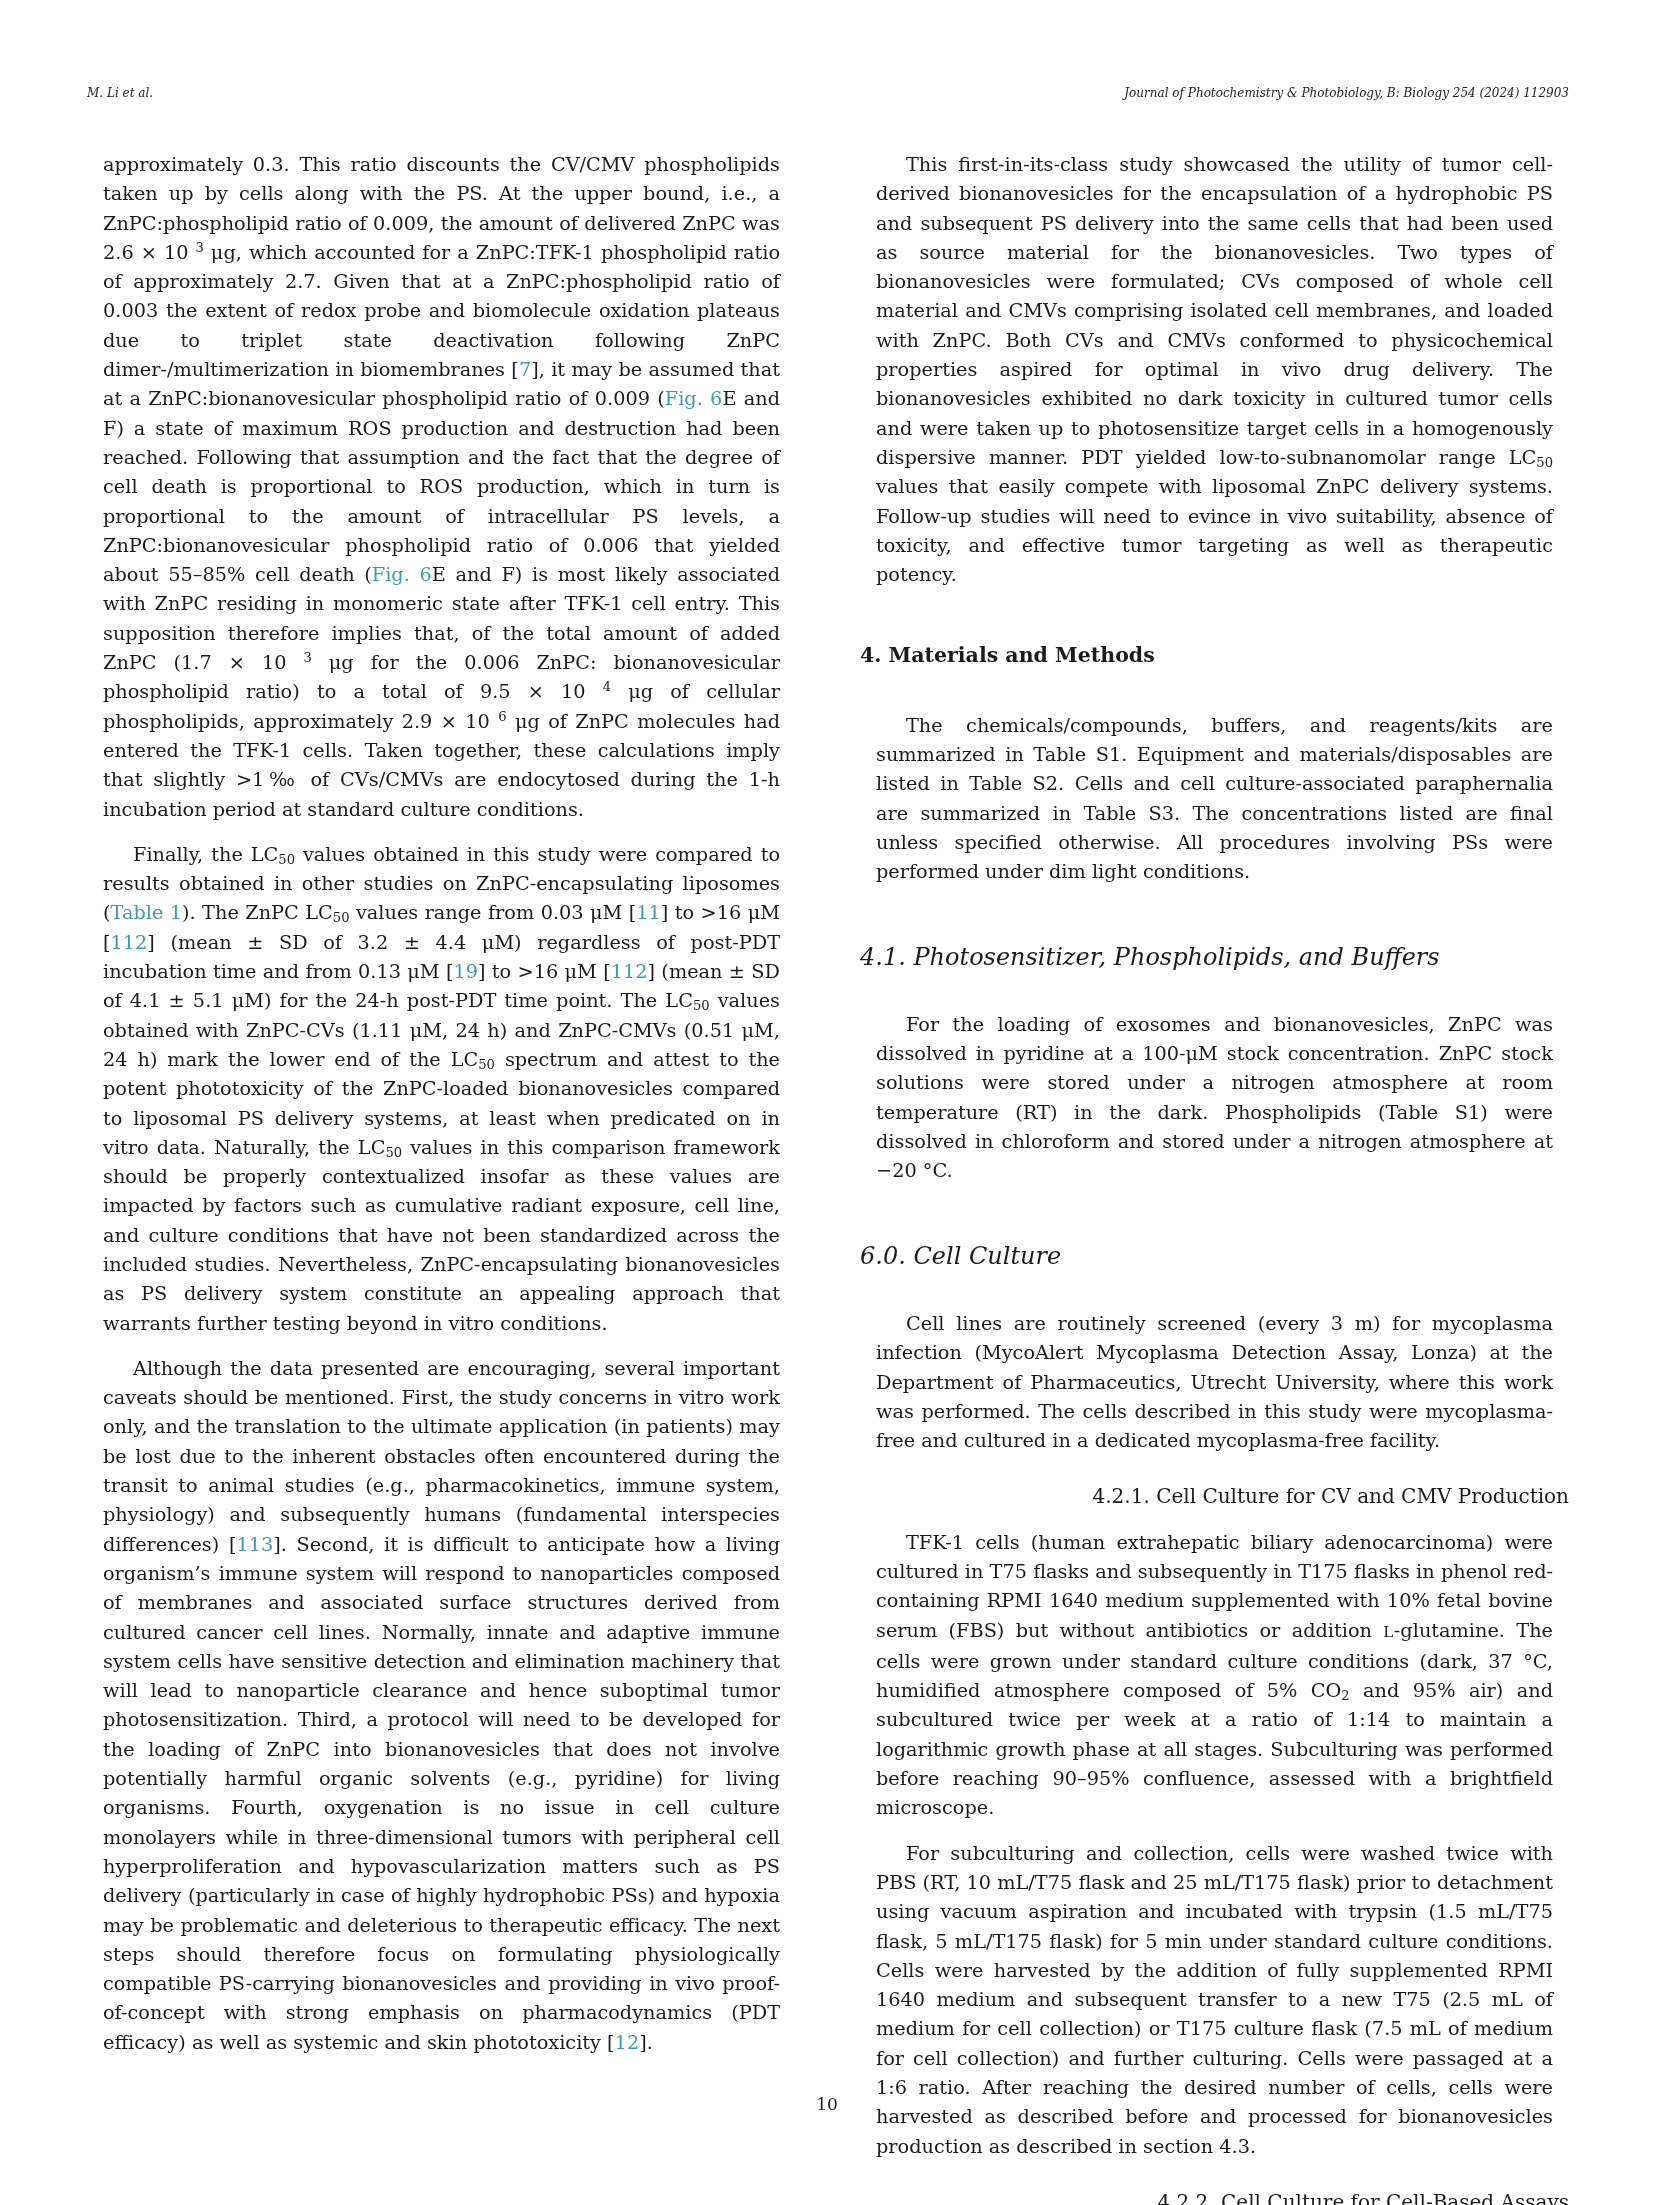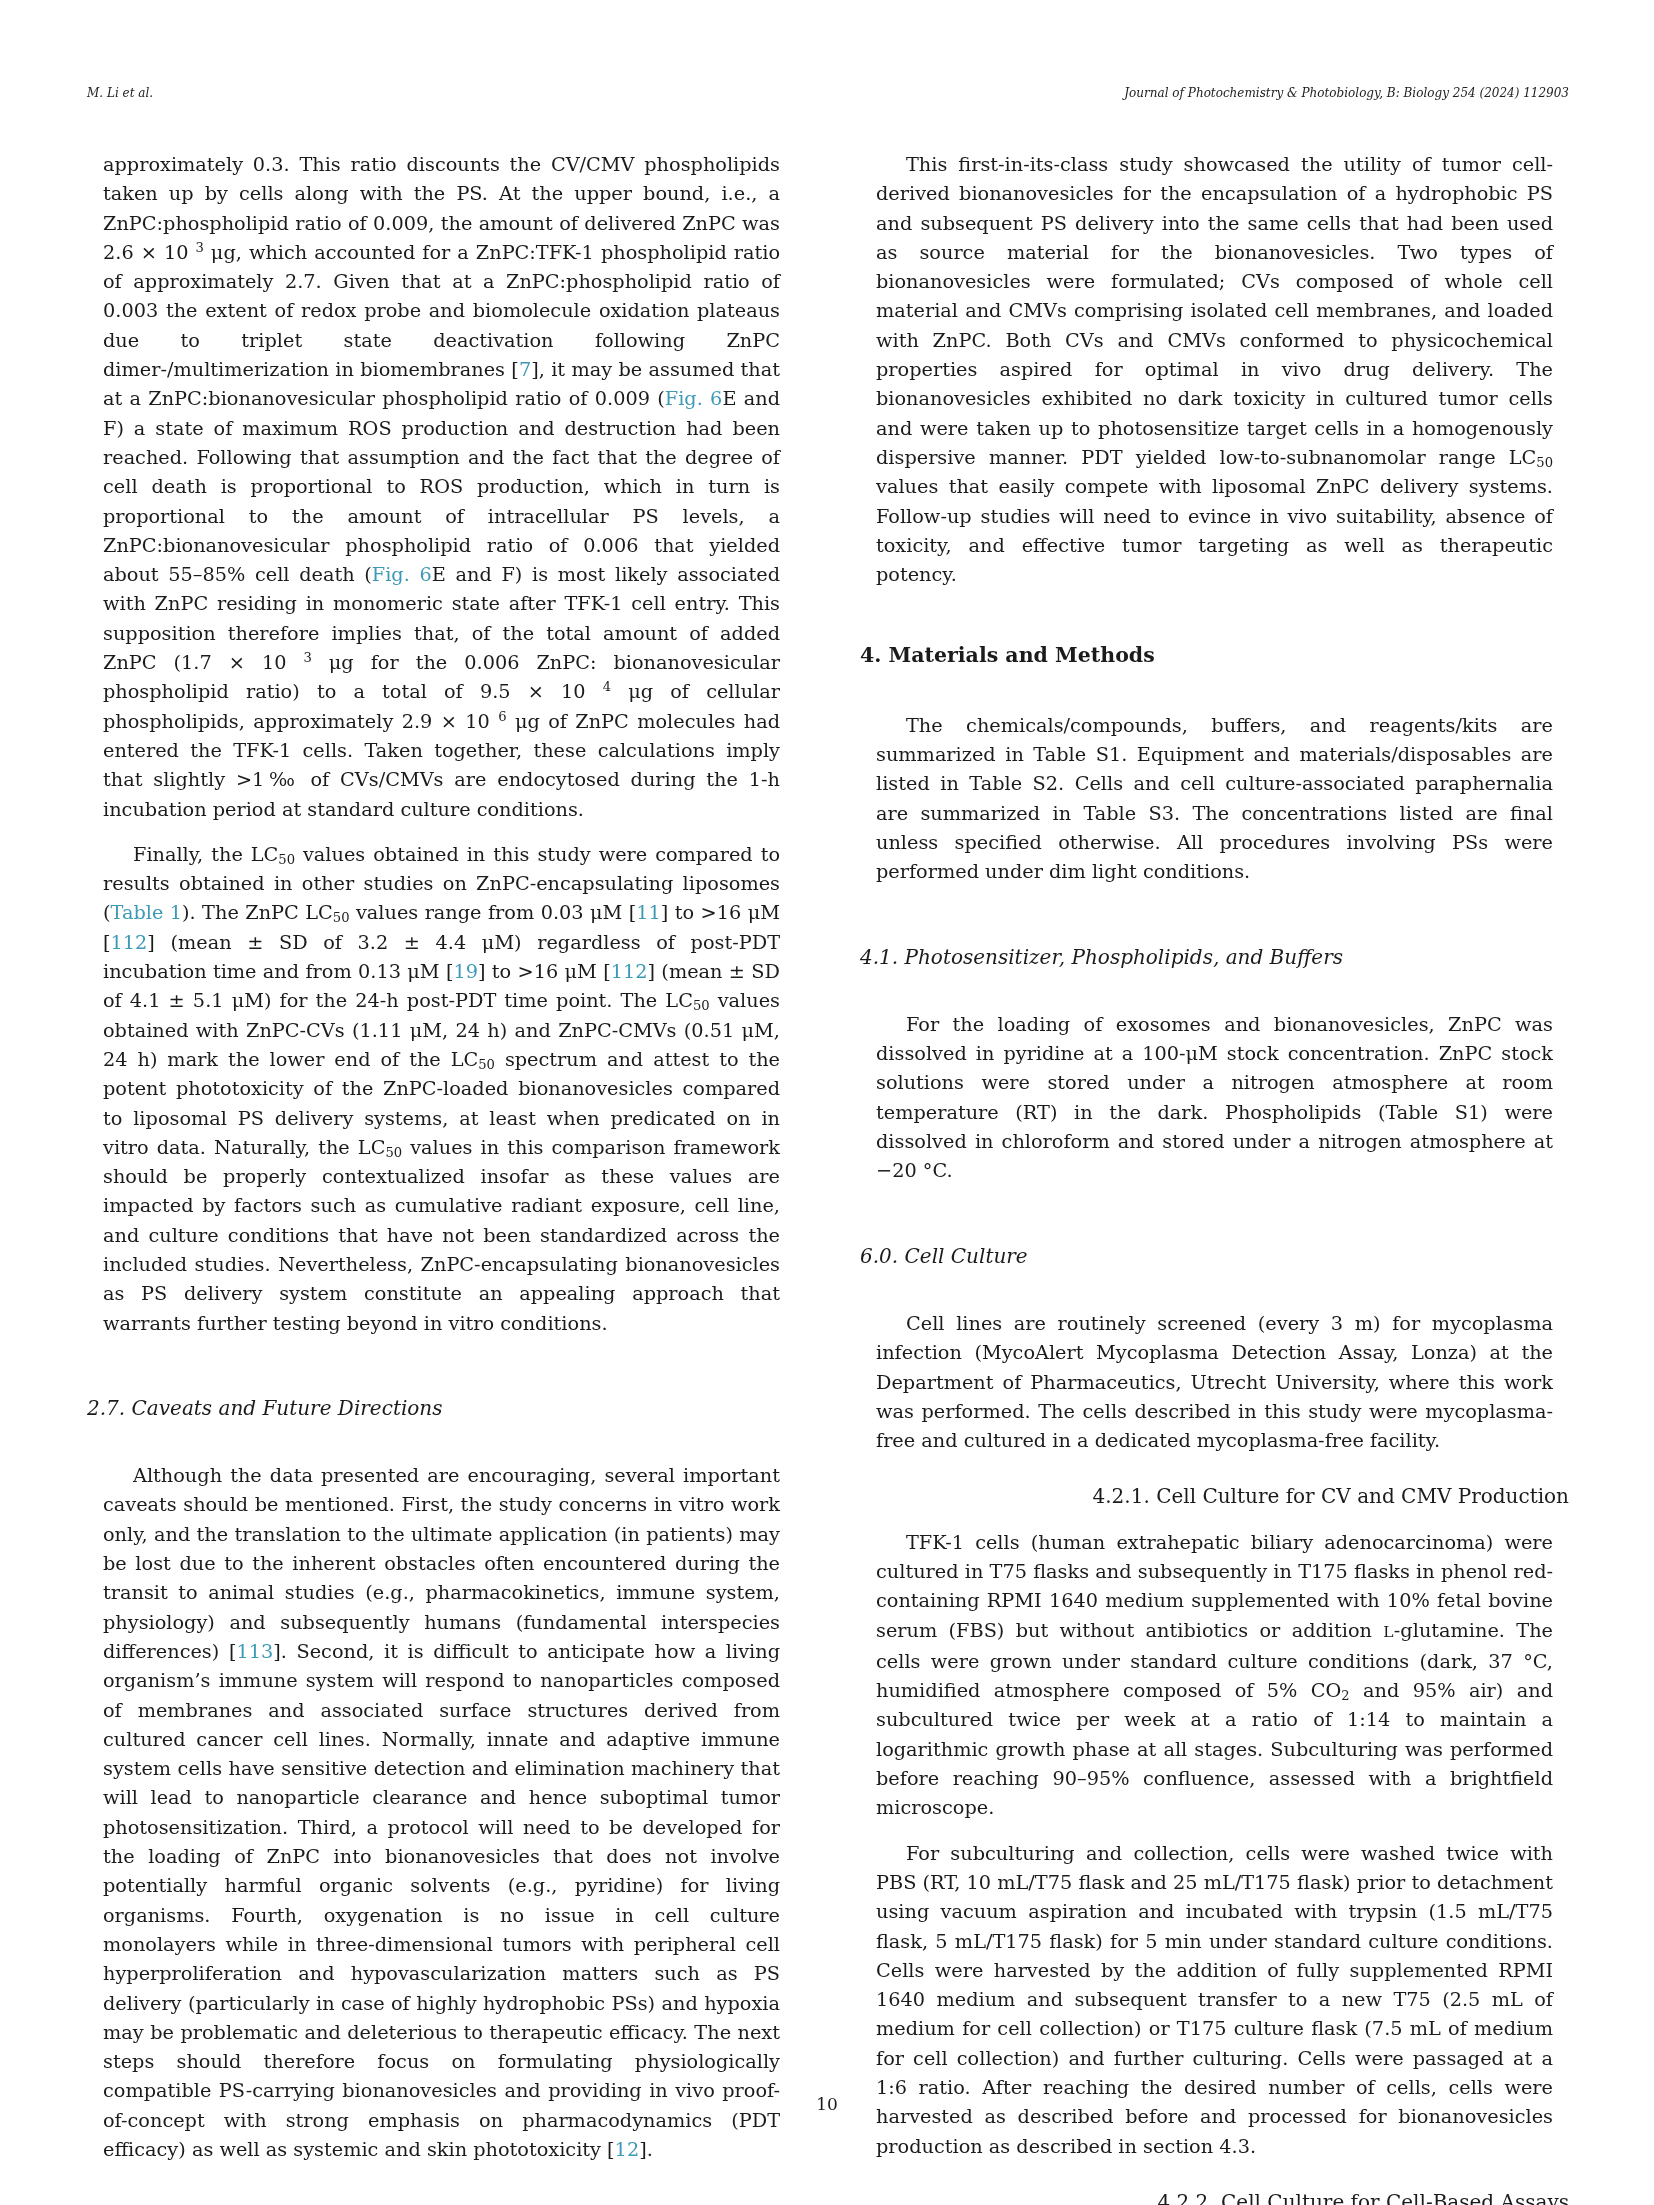--- a/index.html
+++ b/index.html
@@ -21,21 +21,21 @@
   .column{
     position:absolute;top:150px;width:709px;
     font-size:19.3px;line-height:29.3px;
   }
   #col-left{left:87px;}
   #col-right{left:860px;}
   p.para{margin:16px;text-align:justify;hyphens:auto;-webkit-hyphens:auto;}
   p.para.indent{text-indent:30px;}
   h2{padding:0;line-height:29.3px;}
   .h-bold{font-weight:700;font-style:normal;font-size:20.5px;margin:52px 0 40px 0;}
-  .h-italic{font-weight:400;font-style:italic;font-size:20px;margin:56px 0 38px 0;}
+  .h-italic{font-weight:400;font-style:italic;font-size:24px;margin:56px 0 38px 0;}
   .h-italic-tight{font-weight:400;font-size:20px;margin:27px 0 0 0;text-align:right;}
   .column > :first-child{margin-top:0 !important;}
   a.ref{color:var(--link);text-decoration:none;cursor:pointer;}
   sup{font-size:0.68em;line-height:0;vertical-align:0.5em;}
   sub{font-size:0.68em;line-height:0;vertical-align:-0.22em;}
   .sc{text-transform:uppercase;font-size:0.8em;letter-spacing:0.3px;}
   .page-footer{
     position:absolute;top:2094px;left:0;width:1654px;
     text-align:center;font-size:17px;color:#1b1b1b;
   }
@@ -45,21 +45,20 @@
 
 <header class="running-header">
   <span>M. Li et al.</span>
   <span>Journal of Photochemistry &amp; Photobiology, B: Biology 254 (2024) 112903</span>
 </header>
 
 <main>
   <div id="col-left" class="column">
       <p class="para">approximately 0.3. This ratio discounts the CV/CMV phospholipids taken up by cells along with the PS. At the upper bound, i.e., a ZnPC:phospholipid ratio of 0.009, the amount of delivered ZnPC was 2.6 × 10 <sup>3</sup> μg, which accounted for a ZnPC:TFK-1 phospholipid ratio of approximately 2.7. Given that at a ZnPC:phospholipid ratio of 0.003 the extent of redox probe and biomolecule oxidation plateaus due to triplet state deactivation following ZnPC dimer-/multimerization in biomembranes [<a class="ref">7</a>], it may be assumed that at a ZnPC:bionanovesicular phospholipid ratio of 0.009 (<a class="ref">Fig. 6</a>E and F) a state of maximum ROS production and destruction had been reached. Following that assumption and the fact that the degree of cell death is proportional to ROS production, which in turn is proportional to the amount of intracellular PS levels, a ZnPC:bionanovesicular phospholipid ratio of 0.006 that yielded about 55–85% cell death (<a class="ref">Fig. 6</a>E and F) is most likely associated with ZnPC residing in monomeric state after TFK-1 cell entry. This supposition therefore implies that, of the total amount of added ZnPC (1.7 × 10 <sup>3</sup> μg for the 0.006 ZnPC: bionanovesicular phospholipid ratio) to a total of 9.5 × 10 <sup>4</sup> μg of cellular phospholipids, approximately 2.9 × 10 <sup>6</sup> μg of ZnPC molecules had entered the TFK-1 cells. Taken together, these calculations imply that slightly &gt;1‰ of CVs/CMVs are endocytosed during the 1-h incubation period at standard culture conditions.</p>
       <p class="para indent">Finally, the LC<sub>50</sub> values obtained in this study were compared to results obtained in other studies on ZnPC-encapsulating liposomes (<a class="ref">Table 1</a>). The ZnPC LC<sub>50</sub> values range from 0.03 μM [<a class="ref">11</a>] to &gt;16 μM [<a class="ref">112</a>] (mean ± SD of 3.2 ± 4.4 μM) regardless of post-PDT incubation time and from 0.13 μM [<a class="ref">19</a>] to &gt;16 μM [<a class="ref">112</a>] (mean ± SD of 4.1 ± 5.1 μM) for the 24-h post-PDT time point. The LC<sub>50</sub> values obtained with ZnPC-CVs (1.11 μM, 24 h) and ZnPC-CMVs (0.51 μM, 24 h) mark the lower end of the LC<sub>50</sub> spectrum and attest to the potent phototoxicity of the ZnPC-loaded bionanovesicles compared to liposomal PS delivery systems, at least when predicated on in vitro data. Naturally, the LC<sub>50</sub> values in this comparison framework should be properly contextualized insofar as these values are impacted by factors such as cumulative radiant exposure, cell line, and culture conditions that have not been standardized across the included studies. Nevertheless, ZnPC-encapsulating bionanovesicles as PS delivery system constitute an appealing approach that warrants further testing beyond in vitro conditions.</p>
-      <h2 class="h-italic">2.7. Caveats and Future Directions</h2>
       <p class="para indent">Although the data presented are encouraging, several important caveats should be mentioned. First, the study concerns in vitro work only, and the translation to the ultimate application (in patients) may be lost due to the inherent obstacles often encountered during the transit to animal studies (e.g., pharmacokinetics, immune system, physiology) and subsequently humans (fundamental interspecies differences) [<a class="ref">113</a>]. Second, it is difficult to anticipate how a living organism’s immune system will respond to nanoparticles composed of membranes and associated surface structures derived from cultured cancer cell lines. Normally, innate and adaptive immune system cells have sensitive detection and elimination machinery that will lead to nanoparticle clearance and hence suboptimal tumor photosensitization. Third, a protocol will need to be developed for the loading of ZnPC into bionanovesicles that does not involve potentially harmful organic solvents (e.g., pyridine) for living organisms. Fourth, oxygenation is no issue in cell culture monolayers while in three-dimensional tumors with peripheral cell hyperproliferation and hypovascularization matters such as PS delivery (particularly in case of highly hydrophobic PSs) and hypoxia may be problematic and deleterious to therapeutic efficacy. The next steps should therefore focus on formulating physiologically compatible PS-carrying bionanovesicles and providing in vivo proof-of-concept with strong emphasis on pharmacodynamics (PDT efficacy) as well as systemic and skin phototoxicity [<a class="ref">12</a>].</p>
     </div>
   <div id="col-right" class="column">
       <p class="para indent">This first-in-its-class study showcased the utility of tumor cell-derived bionanovesicles for the encapsulation of a hydrophobic PS and subsequent PS delivery into the same cells that had been used as source material for the bionanovesicles. Two types of bionanovesicles were formulated; CVs composed of whole cell material and CMVs comprising isolated cell membranes, and loaded with ZnPC. Both CVs and CMVs conformed to physicochemical properties aspired for optimal in vivo drug delivery. The bionanovesicles exhibited no dark toxicity in cultured tumor cells and were taken up to photosensitize target cells in a homogenously dispersive manner. PDT yielded low-to-subnanomolar range LC<sub>50</sub> values that easily compete with liposomal ZnPC delivery systems. Follow-up studies will need to evince in vivo suitability, absence of toxicity, and effective tumor targeting as well as therapeutic potency.</p>
       <h2 class="h-bold">4. Materials and Methods</h2>
       <p class="para indent">The chemicals/compounds, buffers, and reagents/kits are summarized in Table S1. Equipment and materials/disposables are listed in Table S2. Cells and cell culture-associated paraphernalia are summarized in Table S3. The concentrations listed are final unless specified otherwise. All procedures involving PSs were performed under dim light conditions.</p>
       <h2 class="h-italic">4.1. Photosensitizer, Phospholipids, and Buffers</h2>
       <p class="para indent">For the loading of exosomes and bionanovesicles, ZnPC was dissolved in pyridine at a 100-μM stock concentration. ZnPC stock solutions were stored under a nitrogen atmosphere at room temperature (RT) in the dark. Phospholipids (Table S1) were dissolved in chloroform and stored under a nitrogen atmosphere at −20 °C.</p>
       <h2 class="h-italic">6.0. Cell Culture</h2>
       <p class="para indent">Cell lines are routinely screened (every 3 m) for mycoplasma infection (MycoAlert Mycoplasma Detection Assay, Lonza) at the Department of Pharmaceutics, Utrecht University, where this work was performed. The cells described in this study were mycoplasma-free and cultured in a dedicated mycoplasma-free facility.</p>

